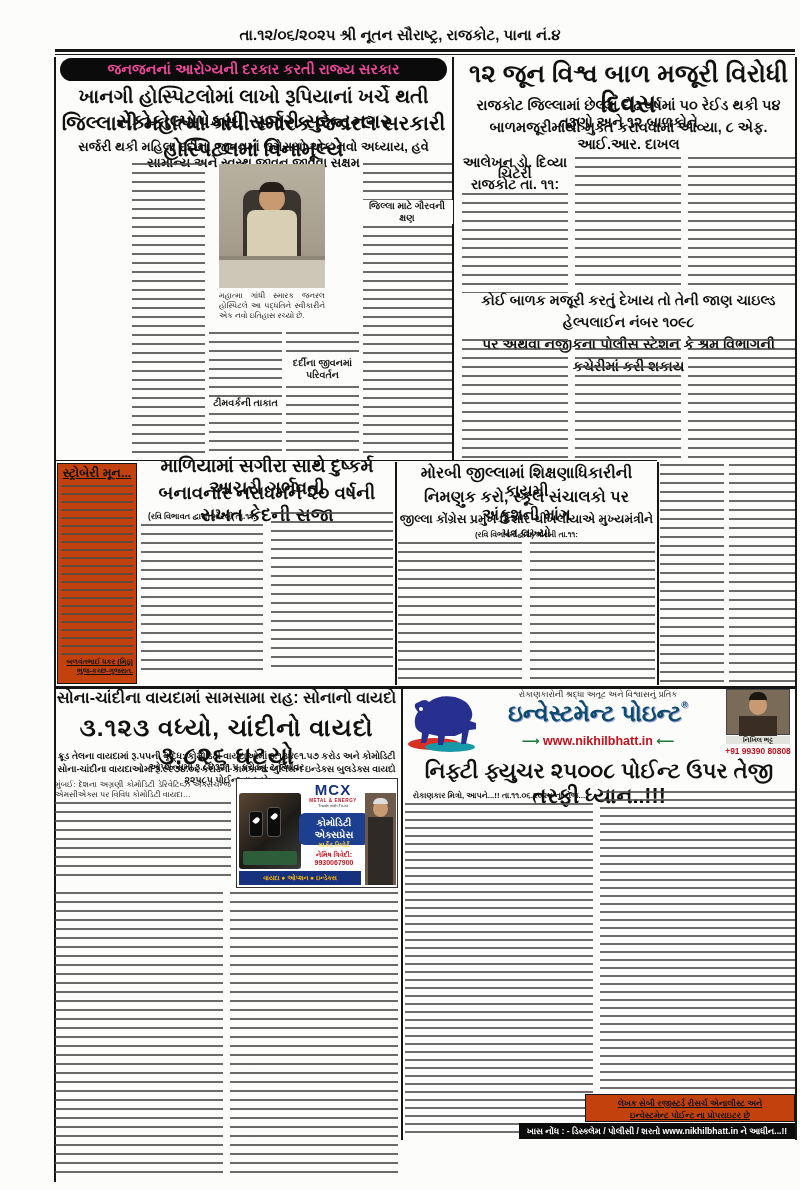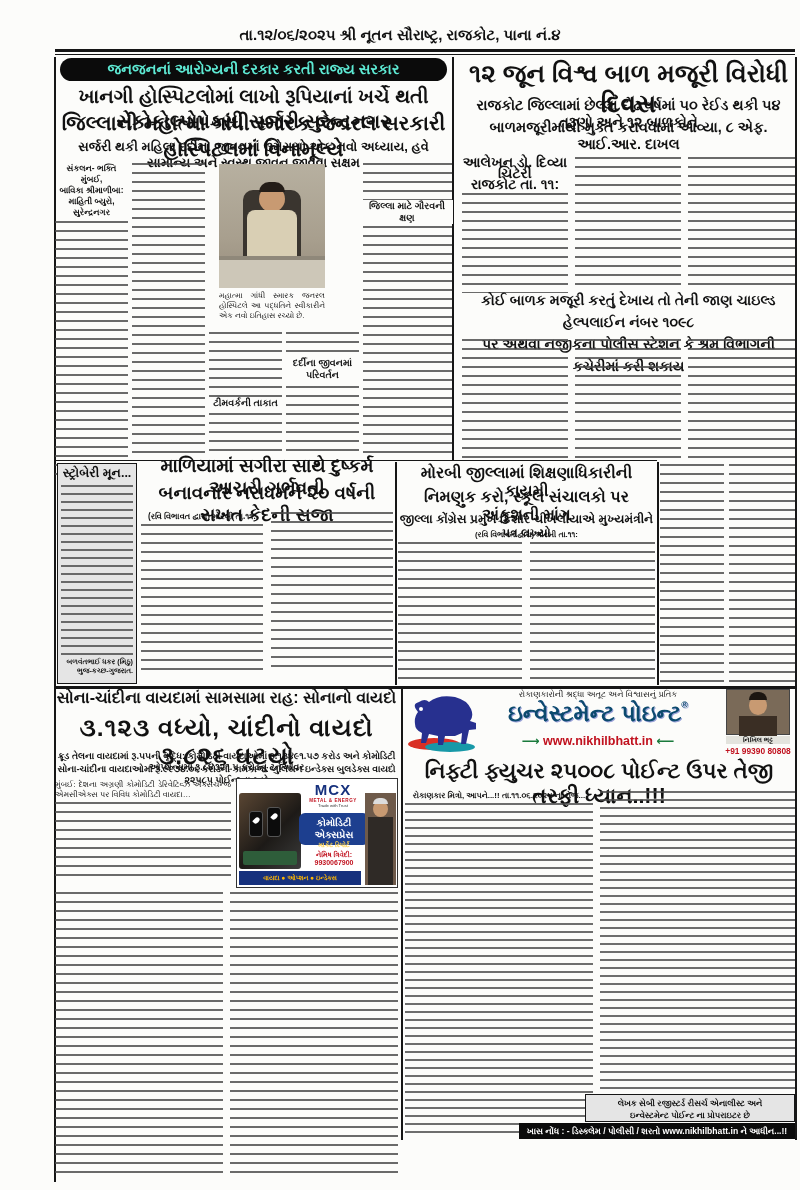--- a/index.html
+++ b/index.html
@@ -6,23 +6,23 @@
   *{box-sizing:border-box;}
   .page{position:relative;width:800px;height:1190px;background:#fcfcfa;margin:0 auto;
         font-family:"Liberation Sans","DejaVu Sans",sans-serif;color:#111;overflow:hidden;}
   .abs{position:absolute;}
   .b{font-weight:700;}
   .ctr{text-align:center;}
   .tx{background:repeating-linear-gradient(180deg,#4a4a4a 0px,#4a4a4a 1.7px,rgba(0,0,0,0) 1.7px,rgba(0,0,0,0) 9px);opacity:.82;}
   .tx2{background:repeating-linear-gradient(180deg,#4a4a4a 0px,#4a4a4a 1.6px,rgba(0,0,0,0) 1.6px,rgba(0,0,0,0) 8px);opacity:.8;}
   .vrule{background:#161616;width:1.5px;}
   .hrule{background:#161616;}
-  .kicker{background:#0b0b0b;color:#5eead4;border-radius:12px;line-height:23px;font-size:14.5px;}
+  .kicker{background:#0b0b0b;color:#ec4899;border-radius:12px;line-height:23px;font-size:14.5px;}
   .crosshead{background:#fcfcfa;font-weight:700;text-align:center;}
-  .boxed{border:1.5px solid #161616;background:#e5e5e5;}
+  .boxed{border:1.5px solid #161616;background:#c2410c;text-decoration:underline;}
   .photo{background:linear-gradient(180deg,#b7b0a0 0%,#a89f8e 60%,#968c7c 100%);overflow:hidden;}
   .cap{font-size:7.8px;line-height:10px;text-align:justify;}
   .blk{background:#0b0b0b;color:#fff;}
   .redtxt{color:#c1121f;}
   .blue{color:#0c4a6e;}
 </style>
 </head>
 <body>
 
 <div class="page">
@@ -39,28 +39,20 @@
   <div class="abs vrule" style="left:657px;top:462px;height:223px;"></div>
   <div class="abs hrule" style="left:54px;top:686px;width:742px;height:3px;"></div>
   <div class="abs vrule" style="left:401px;top:689px;height:451px;"></div>
 
   <div class="abs" style="left:55px;top:57px;width:397px;height:403px;">
     <div class="kicker ctr b abs" style="left:5px;top:1px;width:387px;height:23px;">જનજનનાં આરોગ્યની દરકાર કરતી રાજ્ય સરકાર</div>
     <div class="abs b ctr" style="left:0;top:27px;width:397px;font-size:19.5px;line-height:25px;">ખાનગી હોસ્પિટલોમાં લાખો રૂપિયાનાં ખર્ચે થતી સેકોકોલ્પોપેક્સી સર્જરી સુરેન્દ્રનગર</div>
     <div class="abs b ctr" style="left:0;top:82px;width:397px;font-size:13px;">સર્જરી થકી મહિલા દર્દીના જીવનમાં ઉમેરાયો એક નવો અધ્યાય, હવે સામાન્ય અને સ્વસ્થ જીવન જીવવા સક્ષમ</div>
     <div class="abs b ctr" style="left:0;top:53px;width:397px;font-size:20.5px;line-height:26px;">જિલ્લાની મહાત્મા ગાંધી સ્મારક જનરલ સરકારી હોસ્પિટલમાં વિનામૂલ્યે</div>
 
-    <div class="abs" style="left:0;top:106px;width:73px;height:293px;">
-      <div class="b ctr" style="font-size:8.4px;line-height:11px;">
-        <div>સંકલન- ભક્તિ મુંબઈ,</div>
-        <div>બાવિકા શ્રીમાળીબા:</div>
-        <div>માહિતી બ્યુરો, સુરેન્દ્રનગર</div>
-      </div>
-      <div class="tx" style="height:256px;margin-top:3px;"></div>
-    </div>
     <div class="abs tx" style="left:77px;top:106px;width:73px;height:293px;"></div>
     <div class="abs tx" style="left:154px;top:275px;width:73px;height:124px;"></div>
     <div class="abs tx" style="left:231px;top:275px;width:73px;height:124px;"></div>
     <div class="abs tx" style="left:308px;top:106px;width:89px;height:293px;"></div>
 
     <div class="abs photo" style="left:164px;top:107px;width:106px;height:124px;">
       <div class="abs" style="left:24px;top:26px;width:58px;height:70px;background:#3a352f;border-radius:10px 10px 0 0;"></div>
       <div class="abs" style="left:40px;top:22px;width:26px;height:26px;background:#c89a72;border-radius:50%;"></div>
       <div class="abs" style="left:40px;top:18px;width:26px;height:10px;background:#241d18;border-radius:12px 12px 0 0;"></div>
       <div class="abs" style="left:28px;top:46px;width:50px;height:50px;background:#d9cfb4;border-radius:8px 8px 0 0;"></div>

